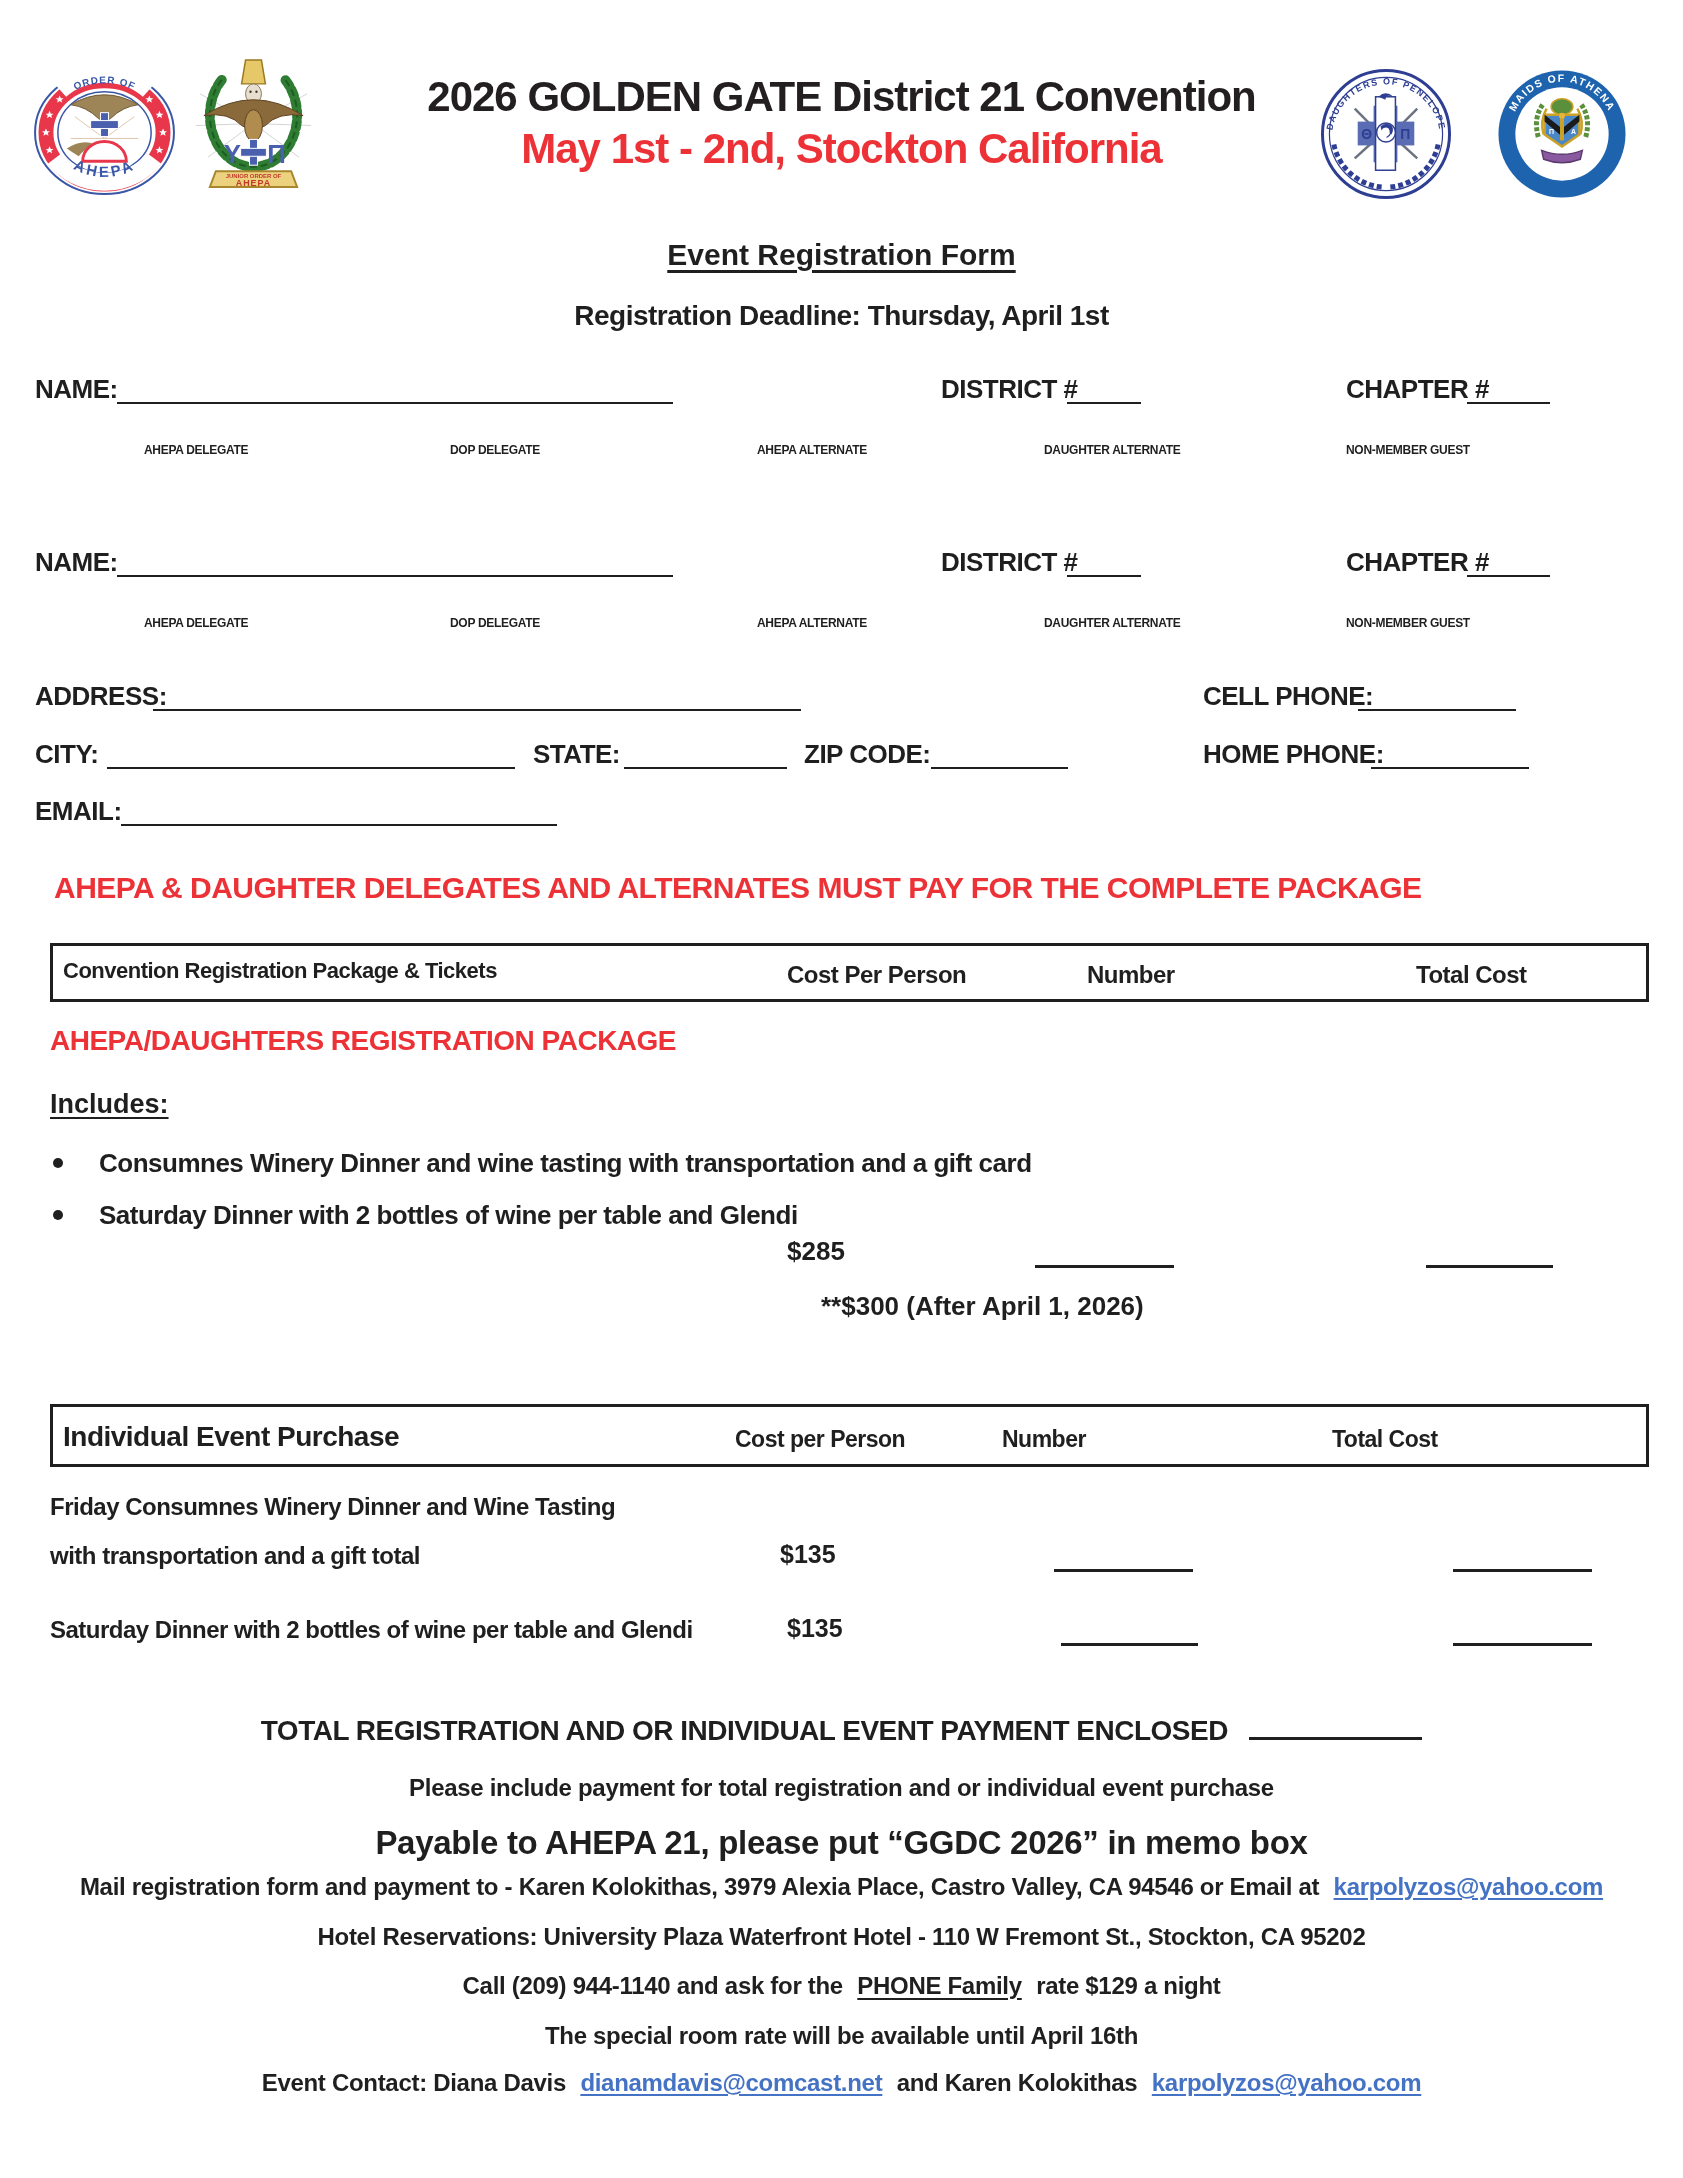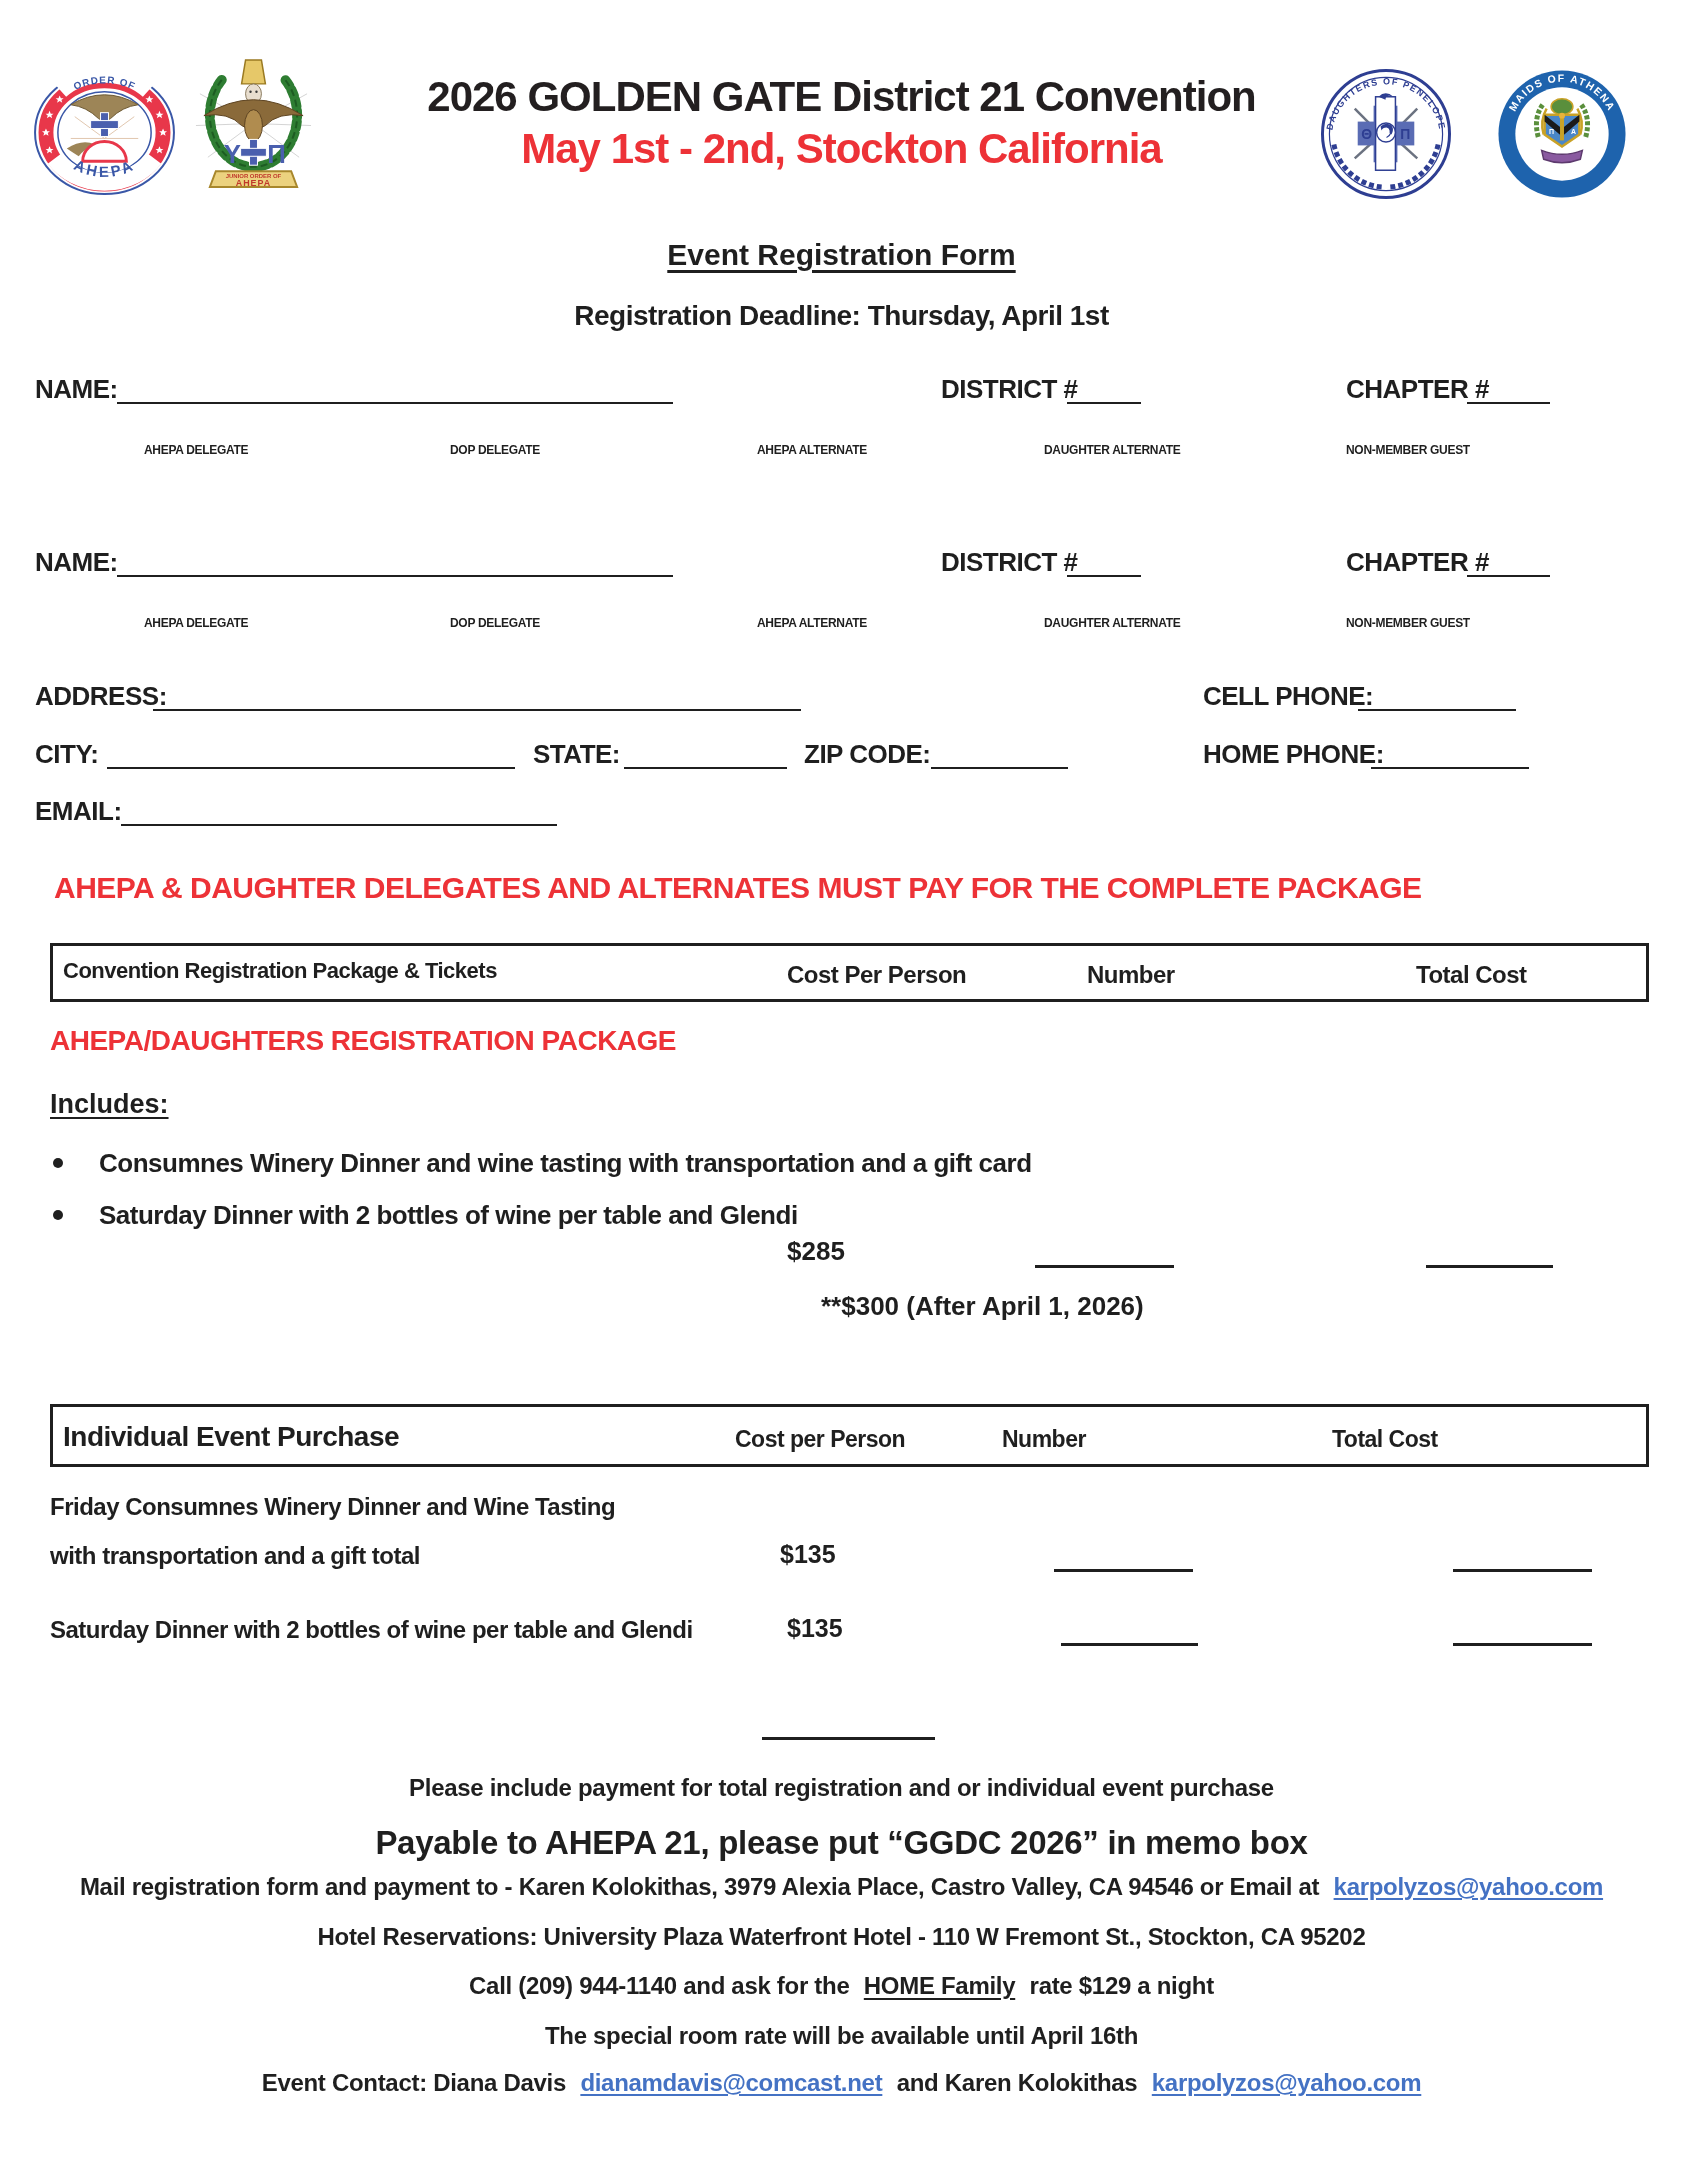--- a/index.html
+++ b/index.html
@@ -250,32 +250,33 @@
 <div class="abs price" style="left:780px;top:1540px;font-size:25px">$135</div>
 <div class="blank" style="left:1054px;top:1540px;width:139px;height:32px;border-bottom-width:3px"></div>
 <div class="blank" style="left:1453px;top:1540px;width:139px;height:32px;border-bottom-width:3px"></div>
 
 <div class="abs rowtext" style="left:50px;top:1616px">Saturday Dinner with 2 bottles of wine per table and Glendi</div>
 <div class="abs price" style="left:787px;top:1614px;font-size:25px">$135</div>
 <div class="blank" style="left:1061px;top:1614px;width:137px;height:32px;border-bottom-width:3px"></div>
 <div class="blank" style="left:1453px;top:1614px;width:139px;height:32px;border-bottom-width:3px"></div>
 
 <div class="center foot-big" style="top:1715px">
+  <span>TOTAL REGISTRATION AND OR INDIVIDUAL EVENT PAYMENT ENCLOSED</span>
   <span class="inline-blank" style="width:173px;margin-left:14px"></span>
 </div>
 <div class="center foot" style="top:1774px">Please include payment for total registration and or individual event purchase</div>
 <div class="center foot-pay" style="top:1824px">Payable to AHEPA 21, please put “GGDC 2026” in memo box</div>
 <div class="center foot" style="top:1873px">
   <span>Mail registration form and payment to - Karen Kolokithas, 3979 Alexia Place, Castro Valley, CA 94546  or Email at</span>
   <a class="link" style="margin-left:8px">karpolyzos@yahoo.com</a>
 </div>
 <div class="center foot" style="top:1923px">Hotel Reservations: University Plaza Waterfront Hotel - 110 W Fremont St., Stockton, CA 95202</div>
 <div class="center foot" style="top:1972px">
   <span>Call (209) 944-1140 and ask for the</span>
-  <span class="ul-bold" style="margin:0 8px">HOME Family</span>
+  <span class="ul-bold" style="margin:0 8px">PHONE Family</span>
   <span>rate $129 a night</span>
 </div>
 <div class="center foot" style="top:2022px">The special room rate will be available until April 16th</div>
 <div class="center foot" style="top:2069px">
   <span>Event Contact: Diana Davis</span>
   <a class="link" style="margin:0 8px">dianamdavis@comcast.net</a>
   <span>and Karen Kolokithas</span>
   <a class="link" style="margin-left:8px">karpolyzos@yahoo.com</a>
 </div>
 

